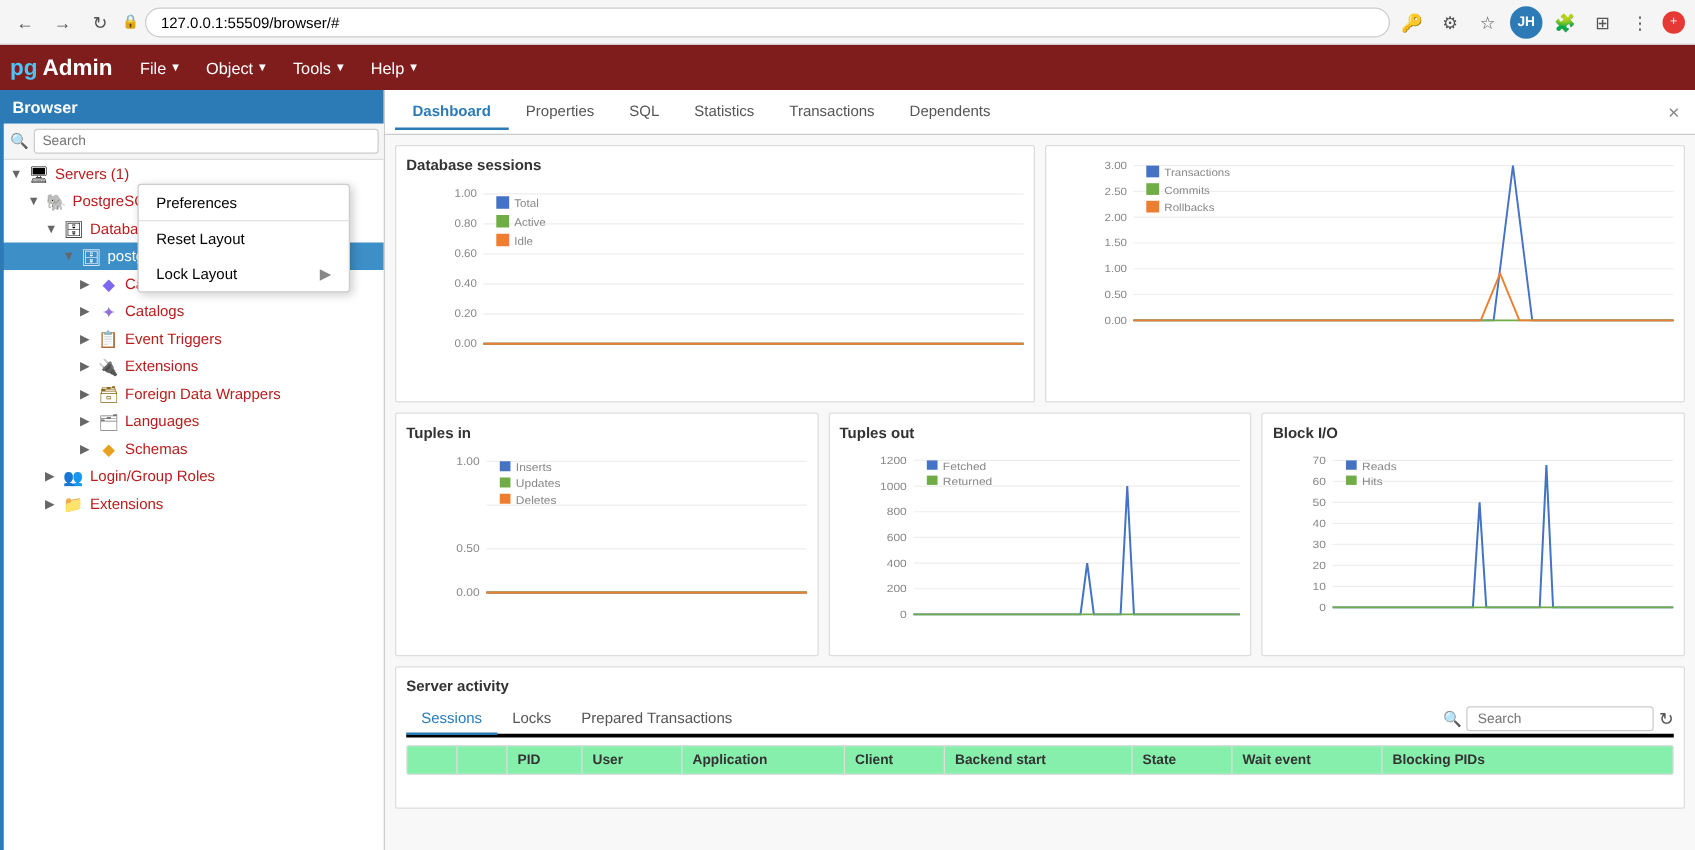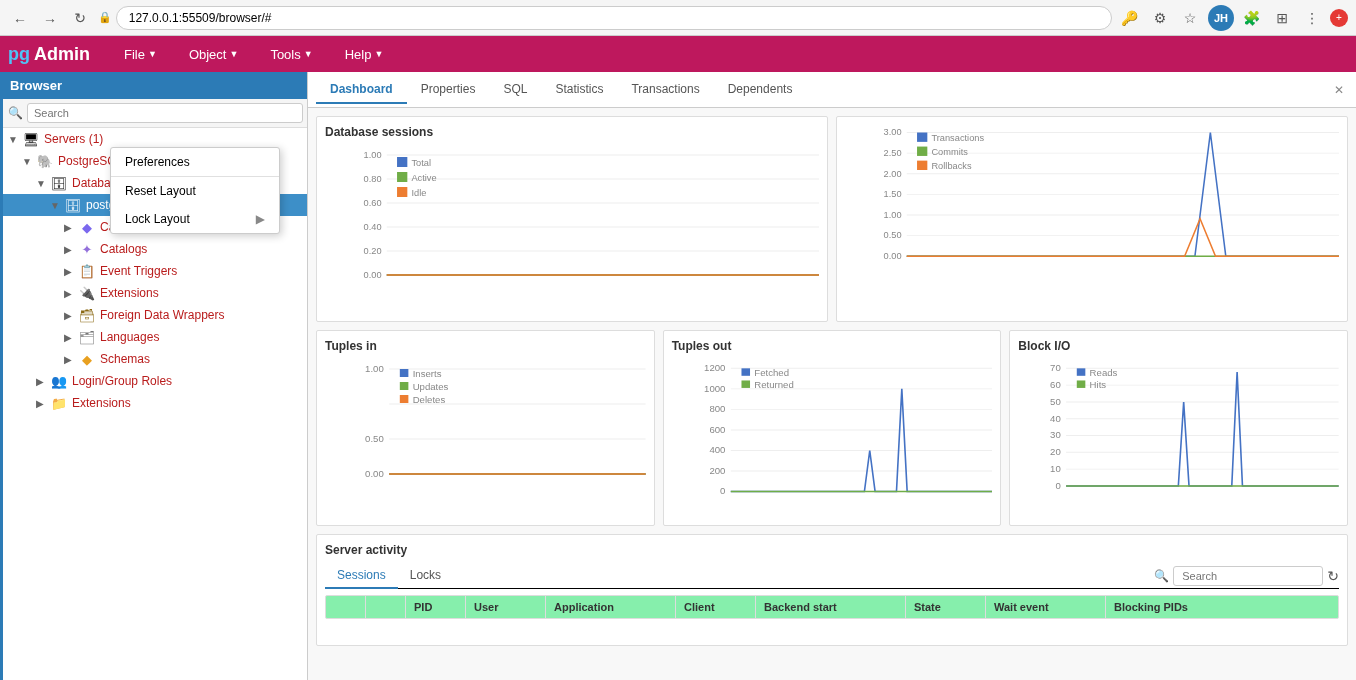--- a/index.html
+++ b/index.html
@@ -16,25 +16,25 @@
       gap: 6px;
     }
     .nav-btn { width: 24px; height: 24px; background: none; border: none; cursor: pointer; color: #555; font-size: 14px; display:flex; align-items:center; justify-content:center; }
     .url-bar { flex: 1; height: 24px; border: 1px solid #ccc; border-radius: 12px; padding: 0 12px; font-size: 12px; background: white; }
     .browser-icons { display: flex; gap: 6px; align-items: center; }
     .browser-icon { width: 24px; height: 24px; display: flex; align-items: center; justify-content: center; color: #555; font-size: 14px; cursor: pointer; }
 
     
     .menubar {
       height: 36px;
-      background: #be185d;
+      background: #7f1d1d;
       display: flex;
       align-items: center;
       padding: 0 8px;
-      gap: 12px;
+      gap: 0;
     }
     .logo { color: white; font-size: 18px; font-weight: bold; margin-right: 12px; display: flex; align-items: center; gap: 4px; }
     .menu-item {
       color: white;
       padding: 4px 10px;
       cursor: pointer;
       border-radius: 3px;
       display: flex; align-items: center; gap: 3px;
       font-size: 13px;
     }
@@ -160,21 +160,21 @@
     svg.chart { width: 100%; height: 100%; }
 
     
     .activity-panel {
       background: white;
       border: 1px solid #ddd;
       border-radius: 2px;
       padding: 8px;
     }
     .activity-title { font-size: 12px; font-weight: bold; color: #333; margin-bottom: 6px; }
-    .activity-tabs { display: flex; gap: 0; border-bottom: 1px solid #000000; margin-bottom: 6px; align-items: center; }
+    .activity-tabs { display: flex; gap: 0; border-bottom: 3px solid #000000; margin-bottom: 6px; align-items: center; }
     .activity-tab { padding: 5px 12px; cursor: pointer; font-size: 12px; color: #555; border-bottom: 2px solid transparent; margin-bottom: -1px; }
     .activity-tab.active { color: #2c7bb6; border-bottom-color: #2c7bb6; }
     .activity-search { margin-left: auto; display: flex; align-items: center; gap: 4px; }
     .activity-search input { border: 1px solid #ccc; border-radius: 3px; padding: 3px 8px; font-size: 11px; width: 150px; }
     .refresh-btn { background: none; border: none; cursor: pointer; color: #555; font-size: 14px; }
 
     .table-header { display: flex; background: #86efac; border: 1px solid #ddd; border-radius: 2px; }
     .th { padding: 5px 8px; font-size: 11px; font-weight: bold; color: #333; flex: 1; border-right: 1px solid #ddd; }
     .th:last-child { border-right: none; }
     .th-sm { flex: 0 0 40px; }
@@ -538,20 +538,23 @@
 
       <div class="activity-panel">
         <div class="activity-title">Server activity</div>
         <div class="activity-tabs">
           <div class="activity-tab active">
             <span>Sessions</span>
           </div>
           <div class="activity-tab">
             <span>Locks</span>
           </div>
+          <div class="activity-tab">
+            <span>Prepared Transactions</span>
+          </div>
           <div class="activity-search">
             <span style="color:#888;font-size:12px;">🔍</span>
             <input type="text" placeholder="Search" style="">
             <button class="refresh-btn">↻</button>
           </div>
         </div>
         <div class="table-header">
           <div class="th th-sm"></div>
           <div class="th th-sm"></div>
           <div class="th th-pid">

